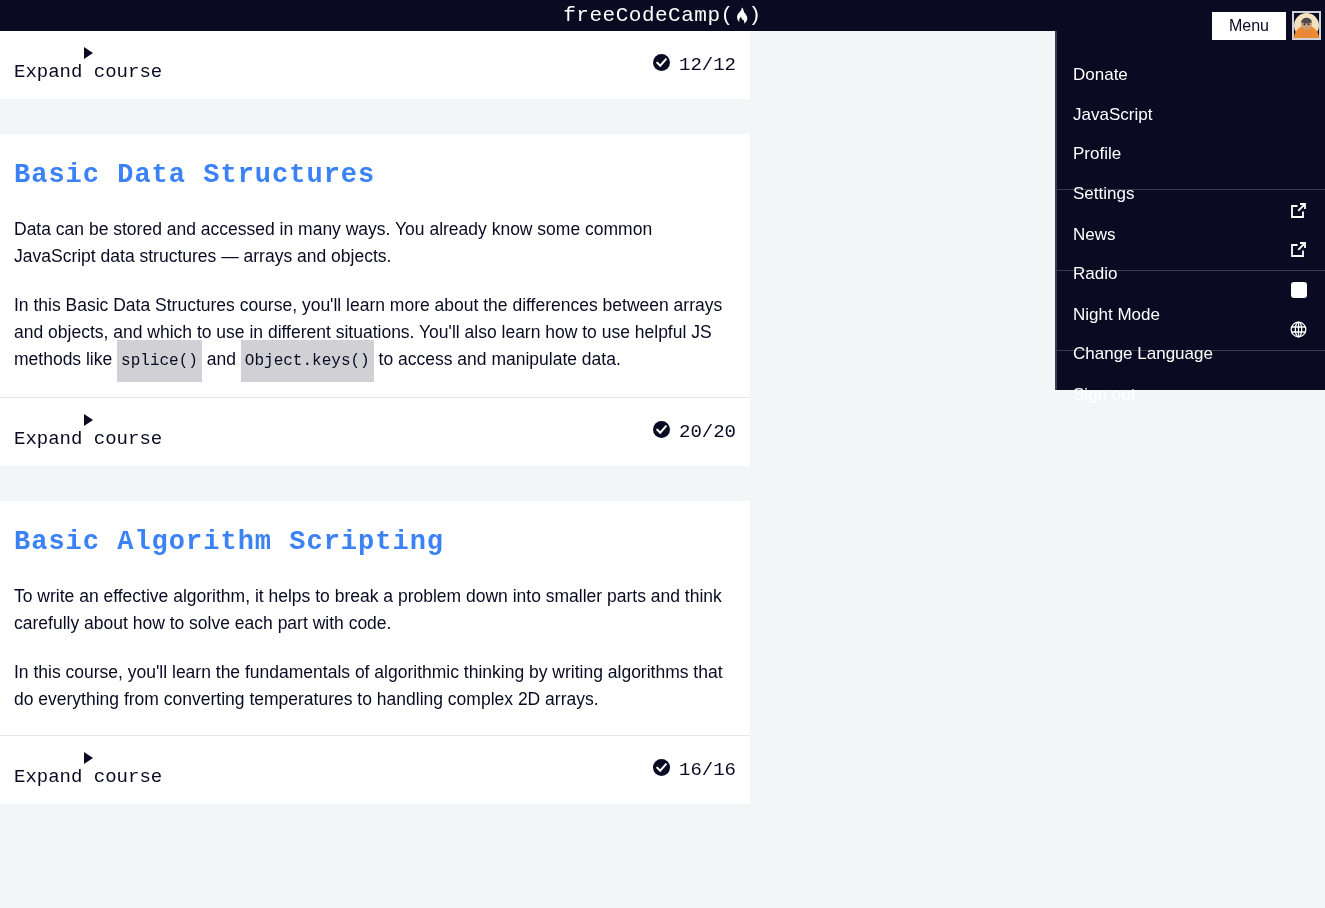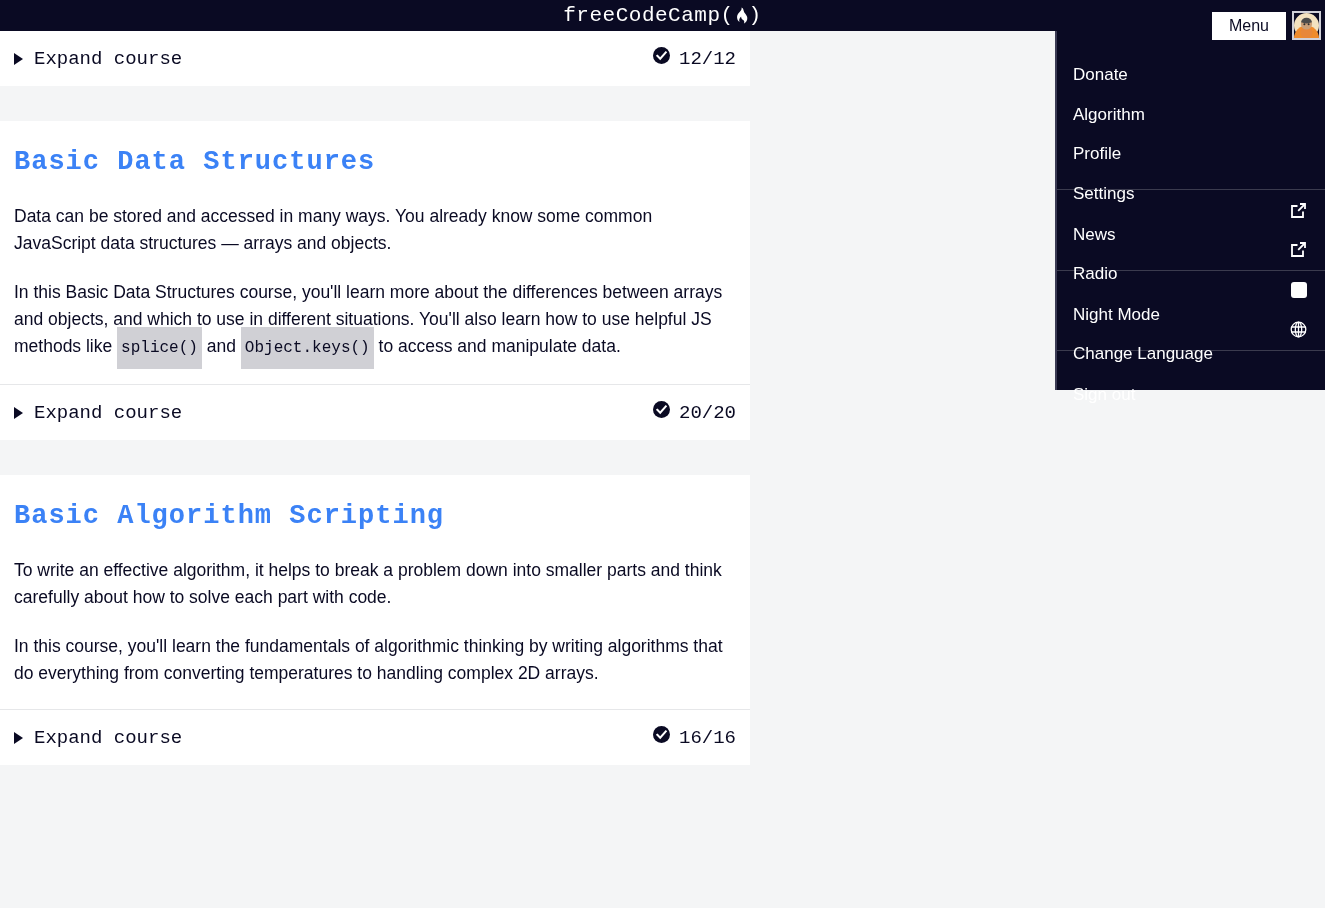--- a/index.html
+++ b/index.html
@@ -115,25 +115,26 @@
   .expand-row {
     display: flex;
     align-items: center;
     justify-content: space-between;
     padding: 16px 14px 16px 14px;
     background: #ffffff;
   }
   .expand-left {
     display: flex;
     align-items: center;
-    gap: 11px;
+    gap: 2px;
     font-family: "Liberation Mono", "DejaVu Sans Mono", monospace;
     font-size: 19px;
     color: #0a0a23;
     cursor: pointer;
+    flex-direction: column;
   }
   .tri {
     width: 0; height: 0;
     border-left: 9px solid #0a0a23;
     border-top: 6px solid transparent;
     border-bottom: 6px solid transparent;
     display: inline-block;
   }
   .progress {
     display: flex;
@@ -203,21 +204,21 @@
   </div>
 </header>
 
 <nav id="nav-menu">
 
   <div class="menu-group">
     <div class="menu-item">
       <span class="label">Donate</span>
     </div>
     <div class="menu-item">
-      <span class="label">Algorithm</span>
+      <span class="label">JavaScript</span>
     </div>
     <div class="menu-item">
       <span class="label">Profile</span>
     </div>
     <div class="menu-item">
       <span class="label">Settings</span>
     </div>
   </div>
 
   <div class="menu-group">

